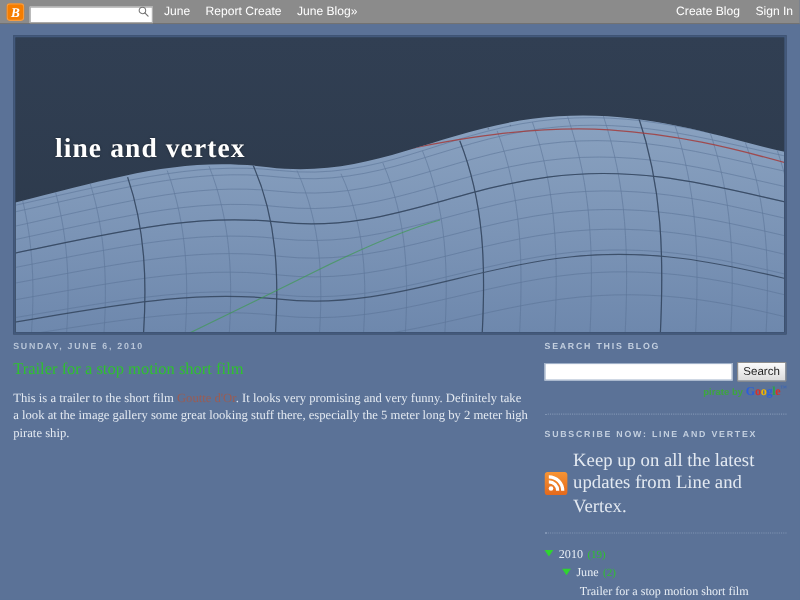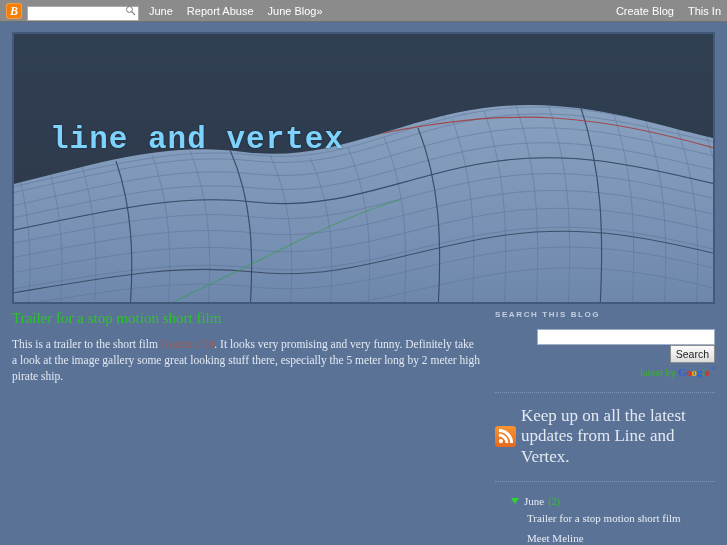--- a/index.html
+++ b/index.html
@@ -105,25 +105,25 @@
   #header-image {
     position: absolute;
     left: 0; top: 0;
     width: 100%; height: 100%;
   }
   #blog-title {
     position: absolute;
     left: 36px;
     top: 88px;
     margin: 0;
-    font-family: Liberation Mono, monospace;
+    font-family: Liberation Serif, serif;
     font-weight: bold;
-    font-size: 31px;
+    font-size: 25px;
     letter-spacing: 1px;
-    color: #7dd3fc;
+    color: #ffffff;
     text-shadow: 0 0 2px rgba(0,0,0,.5);
     z-index: 5;
     white-space: nowrap;
   }
 
   
   #content-wrapper {
     position: absolute;
     left: 0; top: 288px;
     width: 727px;
@@ -182,22 +182,21 @@
     margin: 0 0 10px 0;
   }
   .widget-sep {
     border: 0;
     border-top: 1px dotted #8094b3;
     margin: 14px 0 13px 0;
     height: 0;
   }
   .search-row {
     display: flex;
-    align-items: flex-end;
-    flex-direction: column;
+    align-items: center;
   }
   .search-input {
     width: 178px;
     height: 16px;
     box-sizing: border-box;
     border: 1px solid #9fb0c8;
     background: #fff;
     font-size: 11px;
     padding: 0 3px;
     font-family: "Liberation Sans", sans-serif;
@@ -286,26 +285,26 @@
 
   <div class="nav-search-wrap">
     <input class="nav-search-input" type="text" value="" placeholder="" style="">
     <svg class="nav-search-icon" viewBox="0 0 16 16">
       <circle cx="6.5" cy="6.5" r="4.3" fill="none" stroke="#777" stroke-width="1.4"></circle>
       <line x1="9.7" y1="9.7" x2="14" y2="14" stroke="#777" stroke-width="1.6" stroke-linecap="round"></line>
     </svg>
   </div>
 
   <a class="nav-link" href="#">June</a>
-  <a class="nav-link" href="#">Report Abuse</a>
+  <a class="nav-link" href="#">Report Create</a>
   <a class="nav-link" href="#">June Blog»</a>
 
   <div class="nav-right">
     <a class="nav-link" href="#">Create Blog</a>
-    <a class="nav-link" href="#">This In</a>
+    <a class="nav-link" href="#">Sign In</a>
   </div>
 </div>
 
 <div id="outer-wrapper">
 
   <div id="header-wrapper">
     <svg id="header-image" viewBox="0 0 699 268" preserveAspectRatio="none">
       <defs>
         <linearGradient id="skyGrad" x1="0" y1="0" x2="0" y2="1">
           <stop offset="0%" stop-color="#313f53"></stop>
@@ -390,41 +389,43 @@
           <circle cx="450" cy="80" r="0.7"></circle>
       </g>
     </svg>
 
     <h1 id="blog-title">line and vertex</h1>
   </div>
 
   <div id="content-wrapper">
 
     <div id="main-column">
+      <h2 class="date-header">SUNDAY, JUNE 6, 2010</h2>
       <h3 class="post-title">Trailer for a stop motion short film</h3>
       <p class="post-body"><span>This is a trailer to the short film </span><a href="#">Goutte d'Or</a><span>. It looks very promising and very funny. Definitely take a look at the image gallery some great looking stuff there, especially the 5 meter long by 2 meter high pirate ship.</span></p>
     </div>
 
     <div id="sidebar-column">
 
       <div class="widget">
         <h2 class="widget-title">SEARCH THIS BLOG</h2>
         <div class="search-row">
           <input class="search-input" type="text" value="" placeholder="" style="">
           <button class="search-button">Search</button>
         </div>
         <div class="powered-by">
-          <span>latest by</span>
+          <span>pirate by</span>
           <span class="google-word"><span class="g-b">G</span><span class="g-r">o</span><span class="g-y">o</span><span class="g-b">g</span><span class="g-g">l</span><span class="g-r">e</span><span class="google-tm">™</span></span>
         </div>
       </div>
 
       <hr class="widget-sep">
 
       <div class="widget">
+        <h2 class="widget-title">SUBSCRIBE NOW: LINE AND VERTEX</h2>
         <div class="subscribe-row">
           <svg class="rss-icon" viewBox="0 0 32 32">
             <defs>
               <linearGradient id="rssGrad" x1="0" y1="0" x2="0" y2="1">
                 <stop offset="0%" stop-color="#f79433"></stop>
                 <stop offset="100%" stop-color="#e4691c"></stop>
               </linearGradient>
             </defs>
             <rect x="0" y="0" width="32" height="32" rx="5" fill="url(#rssGrad)"></rect>
             <circle cx="9" cy="23" r="3.2" fill="#fff"></circle>
@@ -433,20 +434,25 @@
           </svg>
           <span class="subscribe-text">Keep up on all the latest updates from Line and Vertex.</span>
         </div>
       </div>
 
       <hr class="widget-sep">
 
       <div class="widget">
         <div class="archive-list">
 
+          <div class="archive-year">
+            <span class="tri"></span>
+            <span>2010</span>
+            <span class="arch-count">(19)</span>
+          </div>
 
           <div class="archive-month">
             <span class="tri"></span>
             <span>June</span>
             <span class="arch-count">(2)</span>
           </div>
 
           <div class="archive-post">Trailer for a stop motion short film</div>
           <div class="archive-post">Meet Meline</div>
         </div>

